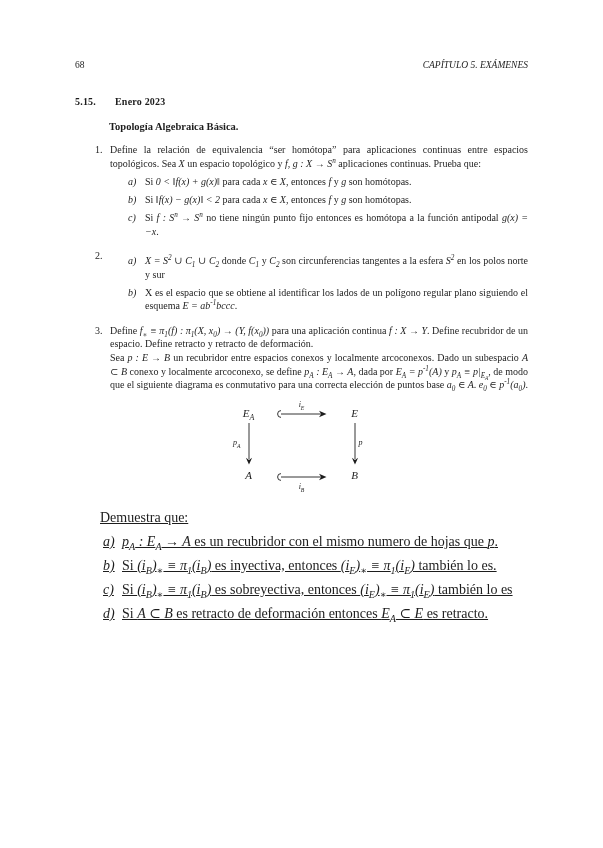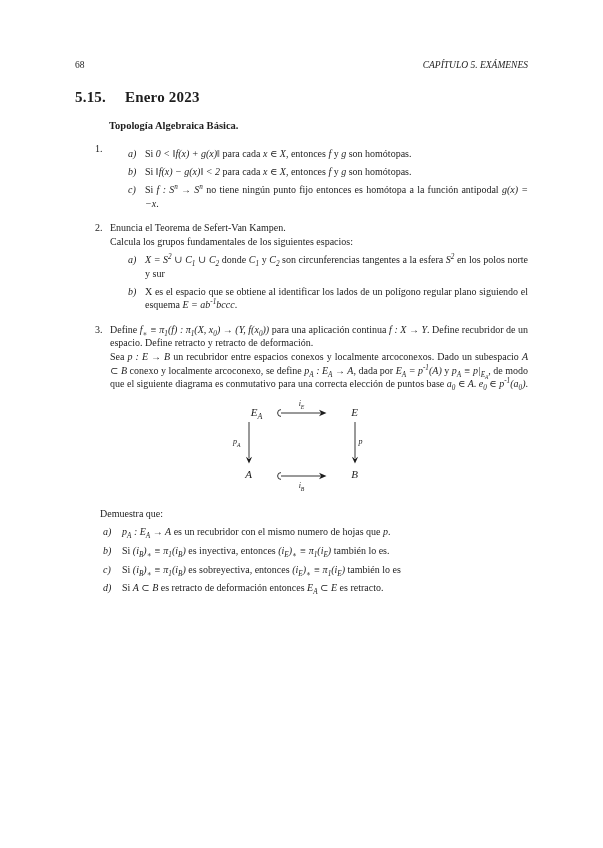--- a/index.html
+++ b/index.html
@@ -10,47 +10,47 @@
     background:#ffffff;
     color:#1d1d1d;
     font-family:"Liberation Serif","DejaVu Serif",serif;
     overflow:hidden;
   }
   .content{position:absolute;left:75px;top:60px;width:453px;}
 
   .running-header{display:flex;justify-content:space-between;font-size:9.5px;line-height:1.2;}
   .chapter{font-style:italic;text-align:right;}
 
-  .section-title{margin-top:18px;font-size:15px;font-weight:bold;letter-spacing:.2px;}
+  .section-title{margin-top:25px;font-size:10px;font-weight:bold;letter-spacing:.2px;}
   .section-title .num{margin-right:19px;}
 
   .subtitle{margin-top:14px;margin-left:34px;font-size:10.5px;font-weight:bold;}
 
   .problem{display:flex;margin-top:11px;margin-left:20px;font-size:10px;line-height:1.36;}
   .pnum{width:15px;flex:none;}
   .pbody{flex:1;}
   .ptext{text-align:justify;white-space:pre-line;}
 
   .subitem{display:flex;margin:4.5px 0 0 18px;font-size:10px;line-height:1.36;}
   .ilabel{width:17px;flex:none;font-style:italic;}
   .itext{flex:1;text-align:justify;}
 
   
   .cd{position:relative;width:150px;height:88px;margin:15px auto 2px auto;font-size:11px;}
   .cdnode{position:absolute;width:44px;text-align:center;line-height:13px;}
   .cdlbl{position:absolute;font-size:8px;line-height:9px;}
   .cda{position:absolute;color:#1d1d1d;}
-  .tl{left:8px;top:0;}   .tr{left:106px;top:0;}
+  .tl{left:0;top:0;}   .tr{left:106px;top:0;}
   .bl{left:0;top:62px;}.br{left:106px;top:62px;}
   .lblTop{left:46px;top:-7px;width:58px;text-align:center;}
   .lblBottom{left:46px;top:75px;width:58px;text-align:center;}
   .lblLeft{left:-6px;top:31px;width:20px;text-align:right;}
   .lblRight{left:132px;top:31px;width:20px;text-align:left;}
 
-  .conclusion{margin-top:13px;margin-left:25px;font-size:10px;line-height:1.36;}
+  .conclusion{margin-top:13px;margin-left:25px;font-size:14px;line-height:1.36;text-decoration:underline;}
   .citem{display:flex;margin:5px 0 0 3px;}
   .citem .ilabel{width:19px;font-style:italic;}
 
   sub,sup{font-size:72%;line-height:0;}
 </style>
 </head>
 <body>
 
 <div class="page">
   <div class="content">
@@ -62,40 +62,39 @@
 
     <div class="section-title">
       <span class="num">5.15.</span><span>Enero 2023</span>
     </div>
 
     <div class="subtitle">Topología Algebraica Básica.</div>
 
     <div class="problem">
       <span class="pnum">1.</span>
       <div class="pbody">
+        <div class="ptext">Define la relación de equivalencia “ser homótopa” para aplicaciones continuas entre espacios topológicos. Sea <i>X</i> un espacio topológico y <i>f, g : X → S<sup>n</sup></i> aplicaciones continuas. Prueba que:</div>
         <div class="subitem">
           <span class="ilabel">a)</span>
           <span class="itext">Si <i>0 &lt; ‖f(x) + g(x)‖</i> para cada <i>x ∈ X</i>, entonces <i>f</i> y <i>g</i> son homótopas.</span>
         </div>
         <div class="subitem">
           <span class="ilabel">b)</span>
           <span class="itext">Si <i>‖f(x) − g(x)‖ &lt; 2</i> para cada <i>x ∈ X</i>, entonces <i>f</i> y <i>g</i> son homótopas.</span>
         </div>
         <div class="subitem">
           <span class="ilabel">c)</span>
           <span class="itext">Si <i>f : S<sup>n</sup> → S<sup>n</sup></i> no tiene ningún punto fijo entonces es homótopa a la función antipodal <i>g(x) = −x</i>.</span>
         </div>
       </div>
     </div>
 
     <div class="problem">
       <span class="pnum">2.</span>
       <div class="pbody">
-        <div class="ptext">Enuncia el Teorema de Sefert-Van Kampen.
-Calcula los grupos fundamentales de los siguientes espacios:</div>
         <div class="subitem">
           <span class="ilabel">a)</span>
           <span class="itext"><i>X = S<sup>2</sup> ∪ C<sub>1</sub> ∪ C<sub>2</sub></i> donde <i>C<sub>1</sub></i> y <i>C<sub>2</sub></i> son circunferencias tangentes a la esfera <i>S<sup>2</sup></i> en los polos norte y sur</span>
         </div>
         <div class="subitem">
           <span class="ilabel">b)</span>
           <span class="itext">X es el espacio que se obtiene al identificar los lados de un polígono regular plano siguiendo el esquema <i>E = ab<sup>-1</sup>bccc</i>.</span>
         </div>
       </div>
     </div>

